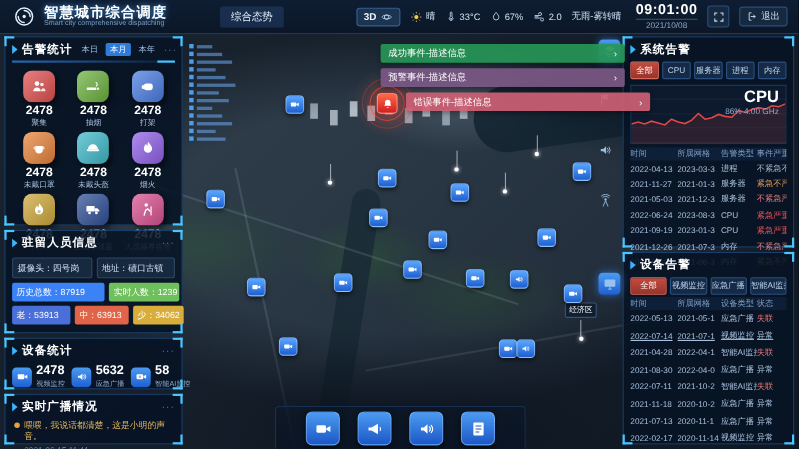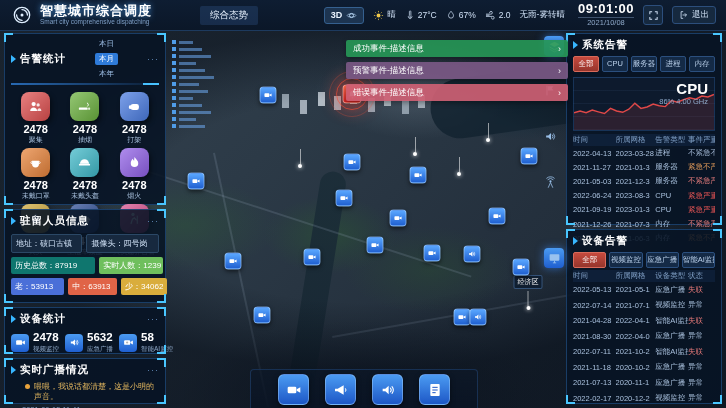--- a/index.html
+++ b/index.html
@@ -85,21 +85,21 @@
   .panel .c2::after{bottom:-1px;left:-1px;border-bottom-width:2px;border-left-width:2px;}
   .ptitle{display:flex;align-items:center;gap:4px;padding:4px 6px 2px 6px;}
   .tri{width:0;height:0;border-left:5px solid #38b6ff;border-top:4px solid transparent;
     border-bottom:4px solid transparent;flex:0 0 auto;}
   .ptitle b{font-size:10.5px;color:#fff;letter-spacing:1px;white-space:nowrap;}
   .pdots{margin-left:auto;color:#5f87b5;font-size:9px;letter-spacing:1px;cursor:pointer;line-height:4px;}
   .pdivider{height:2px;margin:1px 6px 2px 6px;
     background:linear-gradient(90deg,rgba(56,150,255,.65),rgba(56,150,255,.06)),
       linear-gradient(#49c6ff,#49c6ff);
     background-repeat:no-repeat;background-size:100% 2px,16px 2px;background-position:0 0,100% 0;}
-  .ltabs{display:flex;gap:3px;margin-left:auto;align-items:center;flex-direction:column;}
+  .ltabs{display:flex;gap:3px;margin-left:auto;align-items:center;}
   .ltab{font-size:7.5px;color:#9fc0e8;padding:1px 4px;border-radius:2px;cursor:pointer;white-space:nowrap;}
   .ltab.active{background:#2f7bd9;color:#fff;}
   
   #alarm-grid{display:grid;grid-template-columns:repeat(3,1fr);padding:3px 6px;row-gap:1px;}
   .acell{text-align:center;padding-top:2px;}
   .aic{width:29px;height:29px;border-radius:8px;margin:0 auto;display:flex;align-items:center;
     justify-content:center;box-shadow:2px 3px 5px rgba(0,0,0,.45);
     background-image:linear-gradient(135deg,rgba(255,255,255,.28),rgba(0,0,0,.18));}
   .aic svg{width:15px;height:15px;}
   .aval{font-size:11px;font-weight:bold;color:#fff;margin-top:2px;}
@@ -111,21 +111,21 @@
   .chip.dark{background:#17293f;border:1px solid #2b4866;color:#cfe0f5;}
   
   #dev-stats{display:flex;padding:4px 6px;gap:6px;}
   .dcell{display:flex;align-items:center;gap:4px;flex:1;}
   .dic{width:18px;height:18px;border-radius:4px;background:linear-gradient(180deg,#4b9bf2,#1f5fd0);
     display:flex;align-items:center;justify-content:center;flex:0 0 auto;}
   .dic svg{width:11px;height:11px;}
   .dval{font-size:11.5px;font-weight:bold;color:#fff;line-height:1;}
   .dlbl{font-size:6.5px;color:#8fa9c9;margin-top:1px;white-space:nowrap;}
   
-  .bmsg{display:flex;align-items:flex-start;gap:4px;padding:3px 8px 0 20px;}
+  .bmsg{display:flex;align-items:flex-start;gap:4px;padding:3px 8px 0 8px;}
   .bdot{width:5px;height:5px;border-radius:50%;background:#e8a33c;margin-top:2px;flex:0 0 auto;}
   .btext{font-size:8px;color:#e3b75f;line-height:1.3;}
   .btime{font-size:7.5px;color:#7f9ec4;padding:2px 8px 0 17px;}
   
   .rtabs{display:flex;gap:3px;padding:2px 6px;}
   .rtab{font-size:7.5px;padding:2px 0;flex:1;text-align:center;background:#142a46;
     border:1px solid #2b4f7e;color:#bcd2ec;border-radius:2px;cursor:pointer;white-space:nowrap;overflow:hidden;}
   .rtab.active{background:linear-gradient(180deg,#c64a3e,#96352c);border-color:#d86a5a;color:#fff;}
   #cpu-chart{position:relative;margin:3px 6px;height:52px;background:#0d1a2d;
     border:1px solid rgba(46,110,184,.3);
@@ -169,21 +169,21 @@
 </div>
 <div id="map-overlays">
     <div class="toast" style="top:40px;background:rgba(38,150,86,0.92);">
      <span>成功事件-描述信息</span>
      <span class="arrow">›</span>
    </div>
     <div class="toast" style="top:62px;background:rgba(122,88,132,0.92);">
      <span>预警事件-描述信息</span>
      <span class="arrow">›</span>
    </div>
-    <div class="toast" style="top:84px;background:rgba(205,95,115,0.92);">
+    <div class="toast" style="top:84px;background:rgba(205,95,115,0.92);margin-left:23px;">
      <span>错误事件-描述信息</span>
      <span class="arrow">›</span>
    </div>
     <div class="marker" style="left:268px;top:95px;">
      <svg viewBox="0 0 24 24">
         <rect x="2.5" y="7" width="13" height="10" rx="2" fill="#fff"></rect>
         <path d="M16 11l5.5-3.2v8.4L16 13z" fill="#fff"></path>
       </svg>
     </div>
     <div class="marker" style="left:352px;top:162px;">
@@ -425,21 +425,21 @@
             <path d="M12 2v3M12 19v3M2 12h3M19 12h3M5 5l2 2M17 17l2 2M19 5l-2 2M5 19l2-2"></path>
           </g>
       </svg>
       <span>晴</span>
     </div>
     <div class="wx">
       <svg viewBox="0 0 24 24" width="10" height="10">
         <path d="M10.5 4a1.8 1.8 0 0 1 3.6 0v9a4 4 0 1 1-3.6 0z" fill="none" stroke="#cfe0f5" stroke-width="1.8"></path>
         <circle cx="12.3" cy="17" r="2" fill="#cfe0f5"></circle>
       </svg>
-      <span>27°C</span>
+      <span>33°C</span>
     </div>
     <div class="wx">
       <svg viewBox="0 0 24 24" width="10" height="10">
         <path d="M12 3c3.5 4.5 6 7.3 6 10.6a6 6 0 1 1-12 0C6 10.3 8.5 7.5 12 3z" fill="none" stroke="#cfe0f5" stroke-width="1.8"></path>
       </svg>
       <span>67%</span>
     </div>
     <div class="wx">
       <svg viewBox="0 0 24 24" width="11" height="11">
         <path d="M3 9h10a3 3 0 1 0-3-3M3 14h14a3 3 0 1 1-3 3M3 11.5h6" fill="none" stroke="#cfe0f5" stroke-width="1.7" stroke-linecap="round"></path>
@@ -580,25 +580,25 @@
 </div>
 
 <div class="panel" style="left:4px;top:209px;width:162px;height:94px;">
   <i class="c2"></i>
   <div class="ptitle">
     <span class="tri"></span>
     <b>驻留人员信息</b>
     <span class="pdots">···</span>
   </div>
   <div class="prow">
+    <div class="chip dark" style="flex:0 0 49%;">摄像头：四号岗</div>
     <div class="chip dark" style="flex:1;">地址：碛口古镇</div>
-    <div class="chip dark" style="flex:0 0 49%;">摄像头：四号岗</div>
   </div>
   <div class="prow" id="chips-r1">
-      <div class="chip" style="background:#0f766e;flex:0 0 57%;flex-grow:0;">历史总数：87919</div>
+      <div class="chip" style="background:#3b82f6;flex:0 0 57%;flex-grow:0;">历史总数：87919</div>
       <div class="chip" style="background:#6fbf5d;flex:0 0 43%;flex-grow:1;">实时人数：1239</div>
     </div>
   <div class="prow" id="chips-r3">
       <div class="chip" style="background:#4a6fd8;flex:0 0 36%;flex-grow:0;">老：53913</div>
       <div class="chip" style="background:#e06447;flex:0 0 33%;flex-grow:0;">中：63913</div>
       <div class="chip" style="background:#d9ad3c;flex:0 0 31%;flex-grow:1;">少：34062</div>
     </div>
 </div>
 
 <div class="panel" style="left:4px;top:307px;width:162px;height:47px;">
@@ -688,21 +688,21 @@
   </div>
   <div class="tbl" id="sys-table">
       <div class="trow head">
         <span class="tc tc1">时间</span>
         <span class="tc tc2">所属网格</span>
         <span class="tc tc3">告警类型</span>
         <span class="tc tc4">事件严重等级</span>
       </div>
       <div class="trow" style="height:14.2px;">
        <span class="tc tc1">2022-04-13</span>
-        <span class="tc tc2">2023-03-28</span>
+        <span class="tc tc2">2023-03-3</span>
        <span class="tc tc3">进程</span>
         <span class="tc tc4" style="color:#9fb4d0">不紧急不严重</span>
      </div>
       <div class="trow" style="height:14.2px;">
        <span class="tc tc1">2021-11-27</span>
         <span class="tc tc2">2021-01-3</span>
        <span class="tc tc3">服务器</span>
         <span class="tc tc4" style="color:#e09a5a">紧急不严重</span>
      </div>
       <div class="trow" style="height:14.2px;">
@@ -756,21 +756,21 @@
         <span class="tc tc2">所属网格</span>
         <span class="tc tc3">设备类型</span>
         <span class="tc tc4">状态</span>
       </div>
       <div class="trow" style="height:15.5px;">
        <span class="tc tc1">2022-05-13</span>
         <span class="tc tc2">2021-05-1</span>
        <span class="tc tc3">应急广播</span>
         <span class="tc tc4" style="color:#e87a7a">失联</span>
      </div>
-      <div class="trow" style="height:15.5px;">
+      <div class="trow" style="height:15.5px;text-decoration:underline;">
        <span class="tc tc1">2022-07-14</span>
         <span class="tc tc2">2021-07-1</span>
        <span class="tc tc3">视频监控</span>
         <span class="tc tc4" style="color:#a9c0dd">异常</span>
      </div>
       <div class="trow" style="height:15.5px;">
        <span class="tc tc1">2021-04-28</span>
         <span class="tc tc2">2022-04-1</span>
        <span class="tc tc3">智能AI监控</span>
         <span class="tc tc4" style="color:#e87a7a">失联</span>
@@ -794,21 +794,21 @@
         <span class="tc tc4" style="color:#a9c0dd">异常</span>
      </div>
       <div class="trow" style="height:15.5px;">
        <span class="tc tc1">2021-07-13</span>
         <span class="tc tc2">2020-11-1</span>
        <span class="tc tc3">应急广播</span>
         <span class="tc tc4" style="color:#a9c0dd">异常</span>
      </div>
       <div class="trow" style="height:15.5px;">
        <span class="tc tc1">2022-02-17</span>
-        <span class="tc tc2">2020-12-2</span>
+        <span class="tc tc2">2020-11-14</span>
        <span class="tc tc3">视频监控</span>
         <span class="tc tc4" style="color:#a9c0dd">异常</span>
      </div>
     </div>
 </div>
 
 <div id="toolbar">
     <div class="tbtn">
       <svg viewBox="0 0 24 24">
         <rect x="2.5" y="7" width="13" height="10" rx="2" fill="#fff"></rect>

